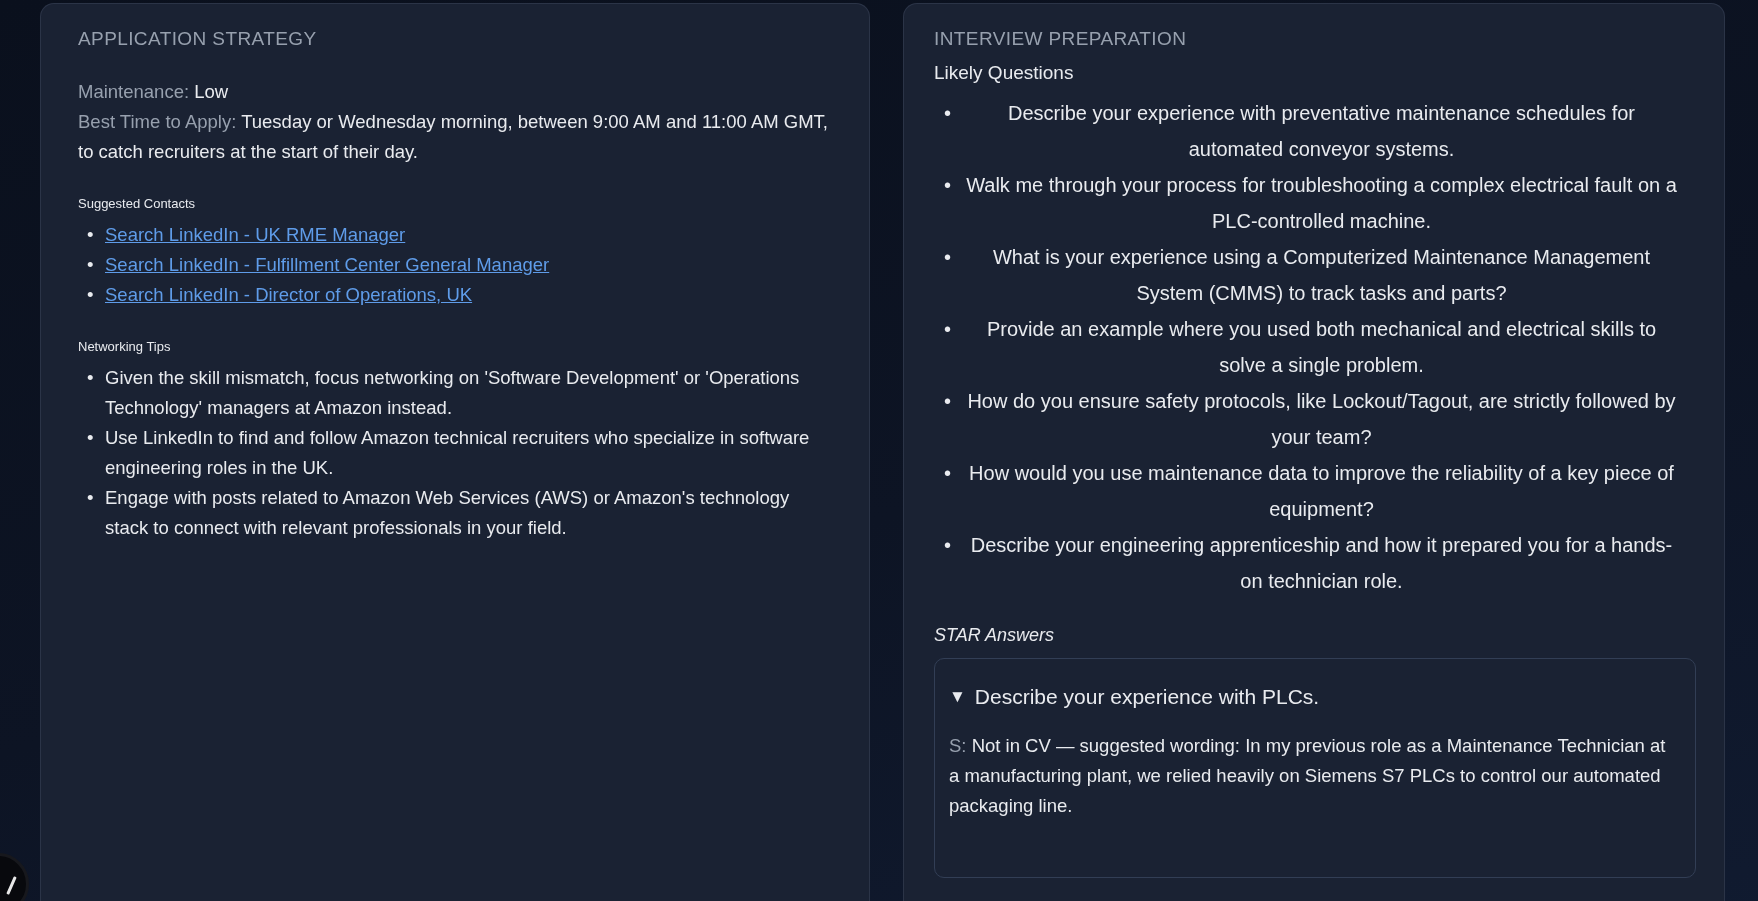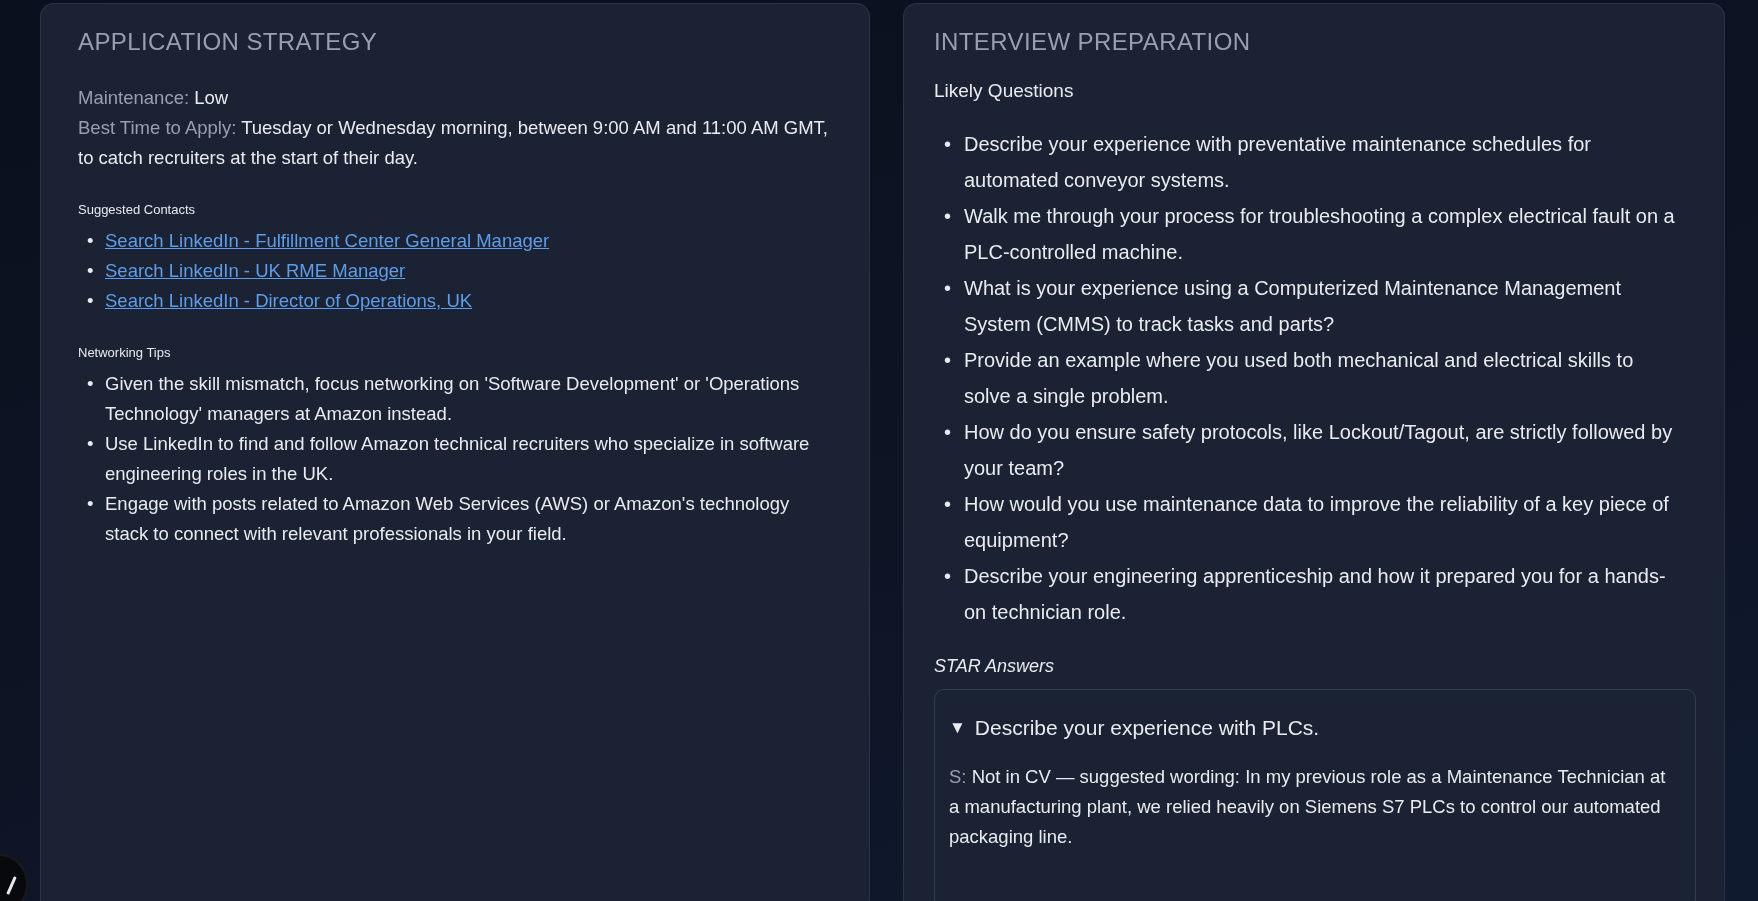--- a/index.html
+++ b/index.html
@@ -11,21 +11,21 @@
   .card{
     position:absolute; top:3px; height:980px;
     background:#1a2233;
     border:1px solid rgba(148,166,200,0.14);
     border-radius:14px;
   }
   .card-left{ left:40px;  width:830px; padding:24px 30px 30px 37px; }
   .card-right{ left:903px; width:822px; padding:24px 28px 30px 30px; }
 
   .panel-title{
-    font-size:24px; font-weight:400; letter-spacing:.4px;
+    font-size:19px; font-weight:400; letter-spacing:.4px;
     color:#97a0ae;
   }
 
   
   .meta-block{ margin-top:27px; font-size:18.5px; line-height:30px; color:#e9ebef; }
   .meta-label{ color:#97a0ae; }
   .subheading{ font-size:13px; color:#e9ebef; margin-top:22px; line-height:30px; }
   ul.linklist, ul.tiplist, ul.qlist{ list-style:none; }
   ul.linklist{ margin-top:1px; }
   ul.linklist li, ul.tiplist li{
@@ -33,22 +33,22 @@
     font-size:18.5px; line-height:30px; color:#e9ebef;
   }
   ul.linklist li::before, ul.tiplist li::before{
     content:"•"; position:absolute; left:9px; color:#e9ebef;
   }
   ul.tiplist{ margin-top:1px; }
   ul.tiplist li{ max-width:742px; }
   a.contact-link{ color:#5f9ce9; text-decoration:underline; cursor:pointer; }
 
   
-  .qheading{ font-size:19px; color:#e9ebef; margin-top:20px; line-height:30px; }
-  ul.qlist{ margin-top:20px; }
+  .qheading{ font-size:19px; color:#e9ebef; margin-top:8px; line-height:30px; }
+  ul.qlist{ margin-top:7px;text-align:center; }
   ul.qlist li{
     position:relative; padding-left:30px; max-width:745px;
     font-size:20px; line-height:36px; color:#e9ebef;
   }
   ul.qlist li::before{
     content:"•"; position:absolute; left:10px; color:#e9ebef;
   }
   ul.qlist li .qtext{ display:inline-block; max-width:715px; vertical-align:top; }
   .star-heading{ font-size:18px; color:#e9ebef; margin-top:21px; line-height:30px;font-style:italic; }
   .star-box{
@@ -85,24 +85,24 @@
     <div>
       <span class="meta-label">Best Time to Apply:</span>
       <span>Tuesday or Wednesday morning, between 9:00 AM and 11:00 AM GMT, to catch recruiters at the start of their day.</span>
     </div>
   </div>
 
   <div class="subheading">Suggested Contacts</div>
 
   <ul class="linklist">
     <li>
-      <a class="contact-link">Search LinkedIn - Fulfillment Center General Manager</a>
+      <a class="contact-link">Search LinkedIn - UK RME Manager</a>
     </li>
     <li>
-      <a class="contact-link">Search LinkedIn - UK RME Manager</a>
+      <a class="contact-link">Search LinkedIn - Fulfillment Center General Manager</a>
     </li>
     <li>
       <a class="contact-link">Search LinkedIn - Director of Operations, UK</a>
     </li>
   </ul>
 
   <div class="subheading">Networking Tips</div>
 
   <ul class="tiplist">
     <li>Given the skill mismatch, focus networking on 'Software Development' or 'Operations Technology' managers at Amazon instead.</li>

